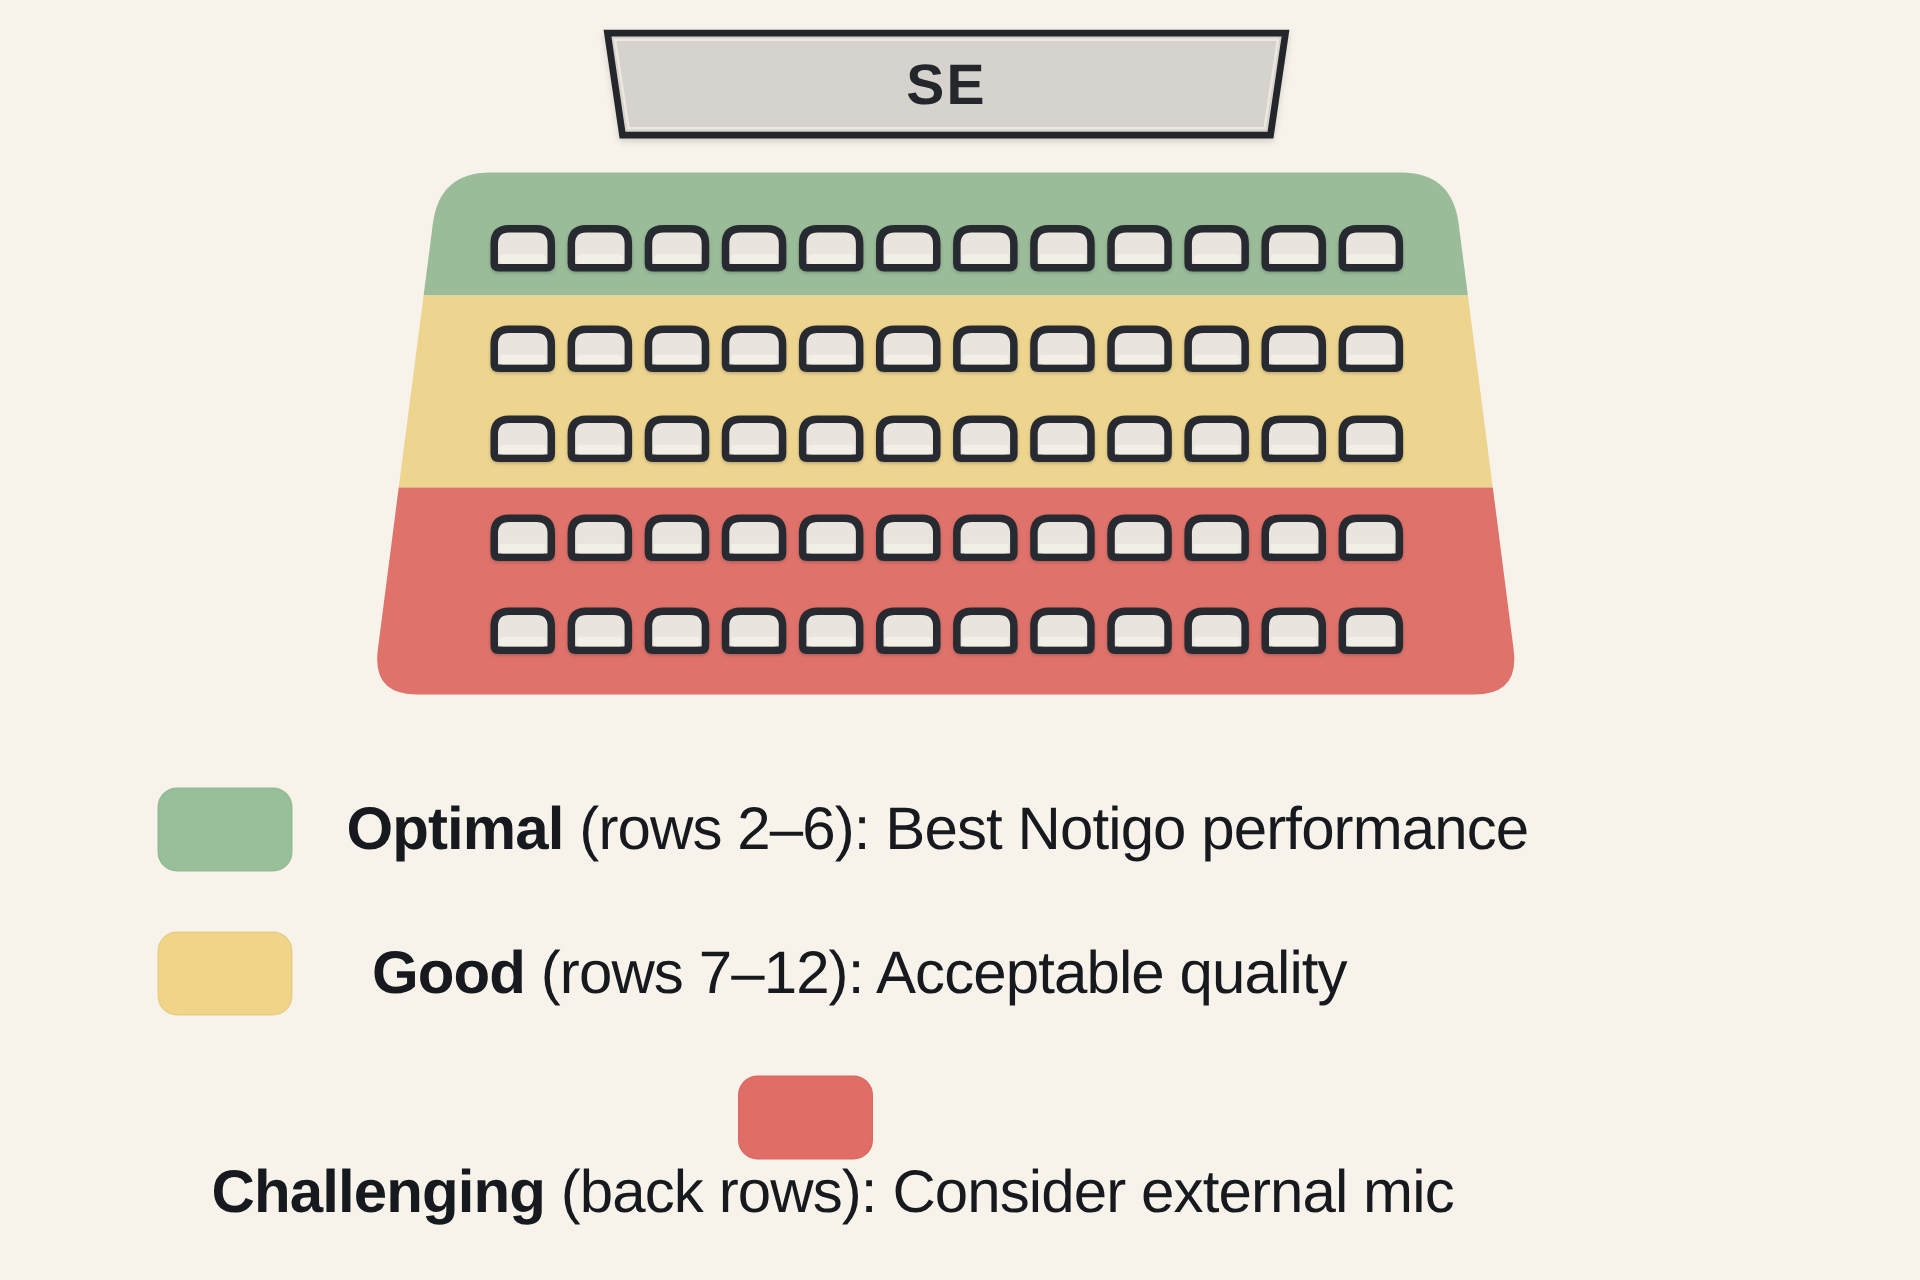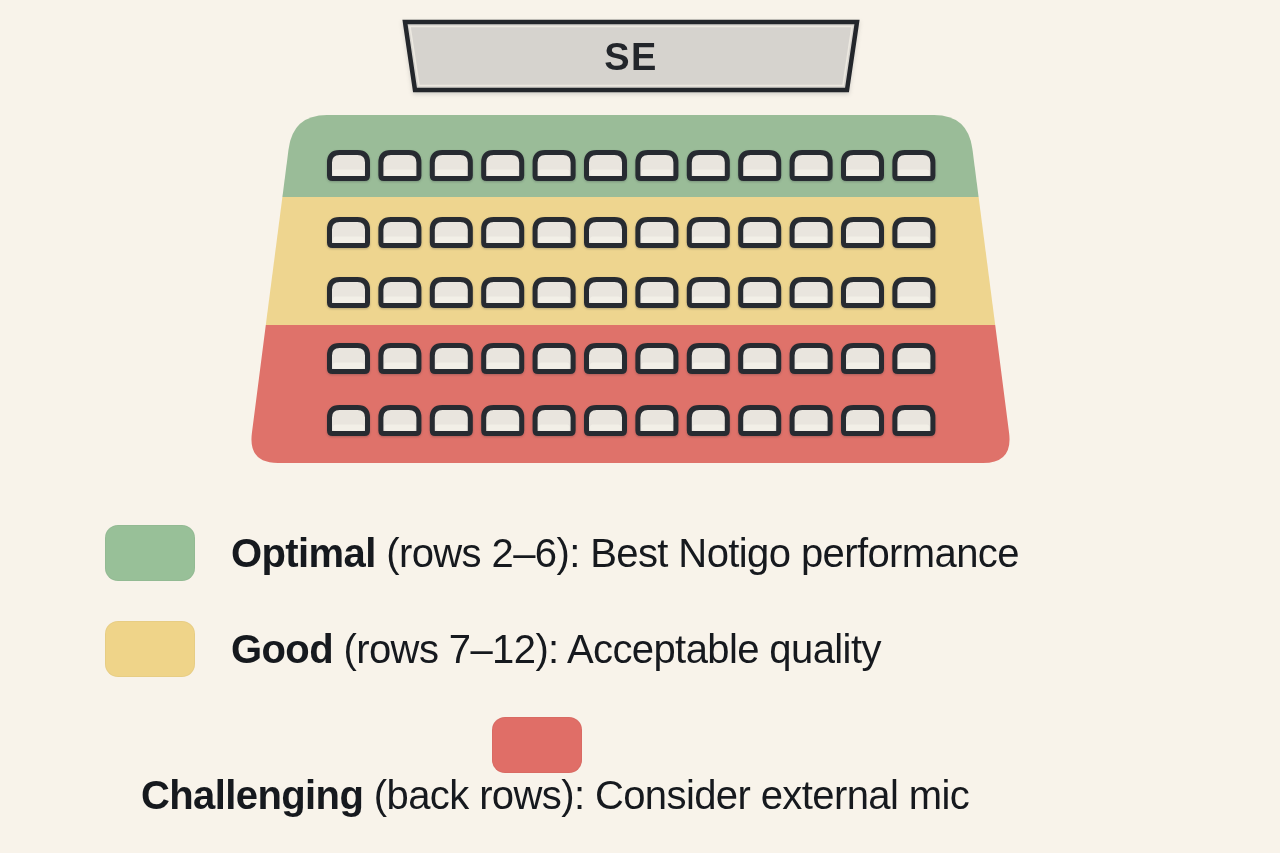--- a/index.html
+++ b/index.html
@@ -24,21 +24,21 @@
   .stage-label{
     font-family:"Liberation Sans", sans-serif;
     font-size:38px;font-weight:700;letter-spacing:1.5px;
   }
   .legend{ position:absolute;left:0;top:0;width:1280px;height:853px; }
   .legend-row{
     position:absolute;left:105px;
     display:flex;align-items:center;height:56px;
   }
   .legend-row.r0{ top:525px; }
-  .legend-row.r1{ top:621px; }
+  .legend-row.r1{ top:621px;gap:17px; }
   .legend-row.r2{ top:717px;flex-direction:column; }
   .swatch{
     width:90px;height:56px;border-radius:13px;flex:none;
     box-shadow:inset 0 0 0 1px rgba(0,0,0,0.03);
   }
   .legend-text{
     margin-left:36px;
     font-size:40px;
     letter-spacing:-0.6px;
     color:#16191e;

